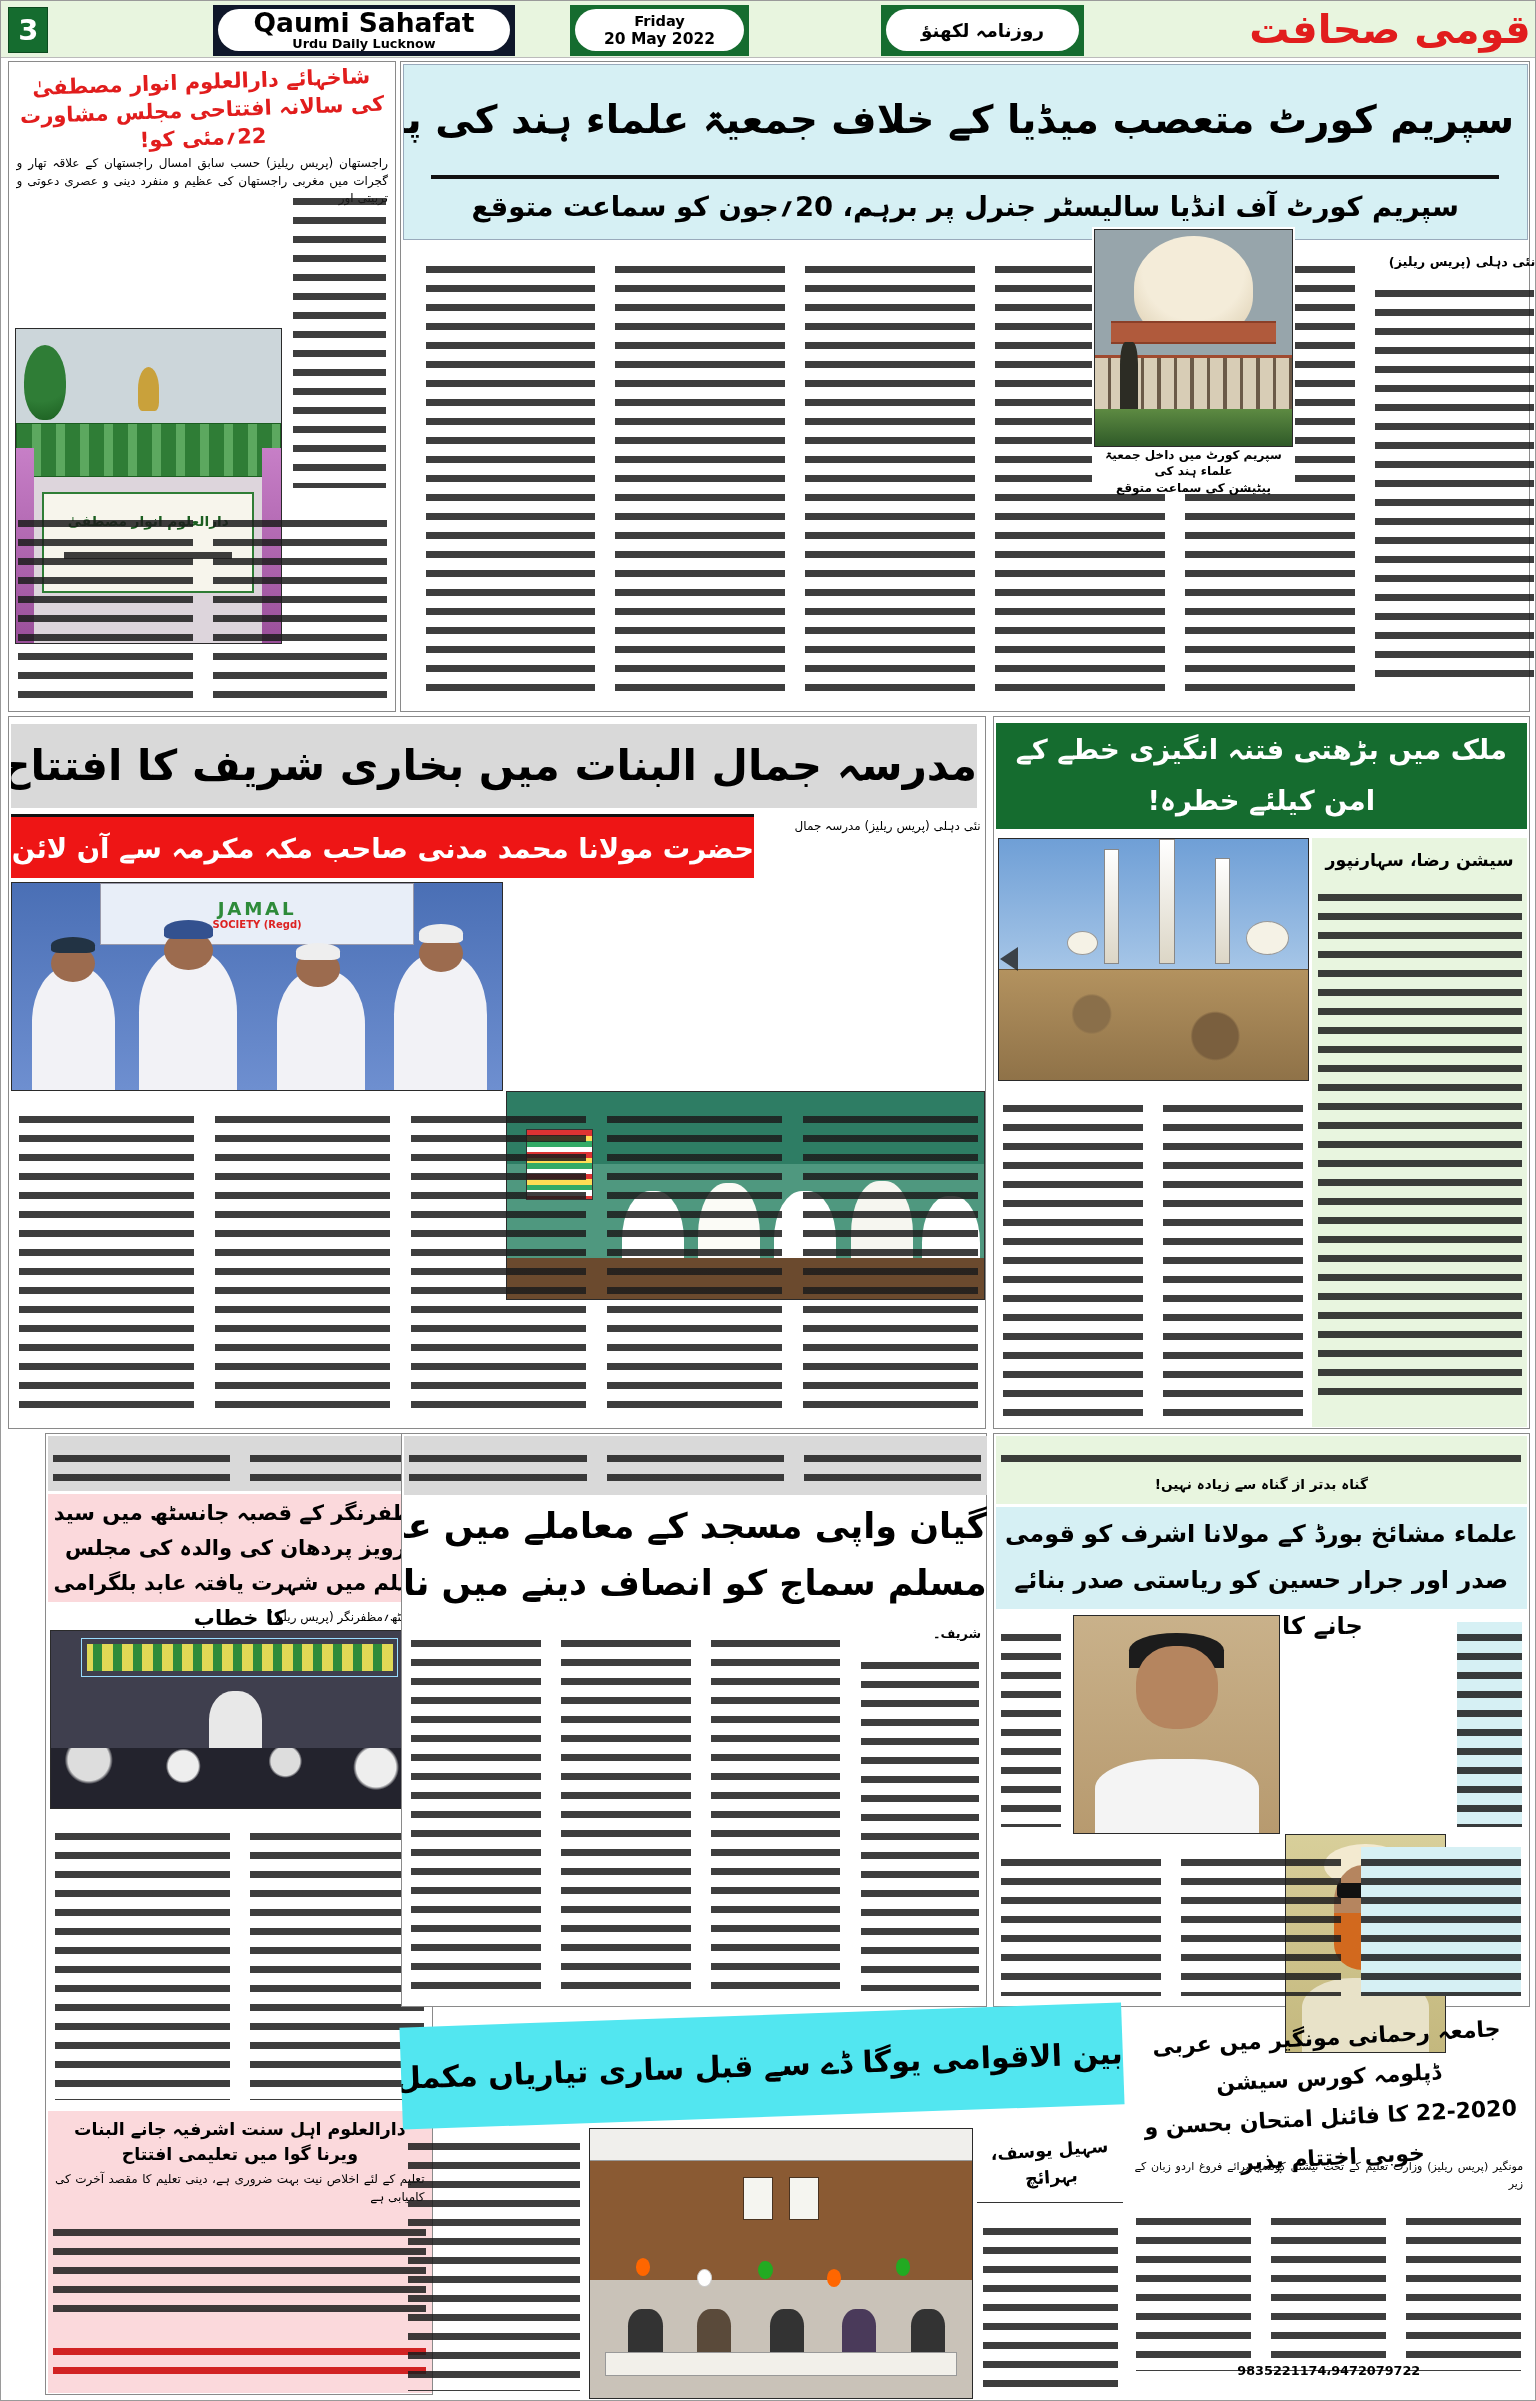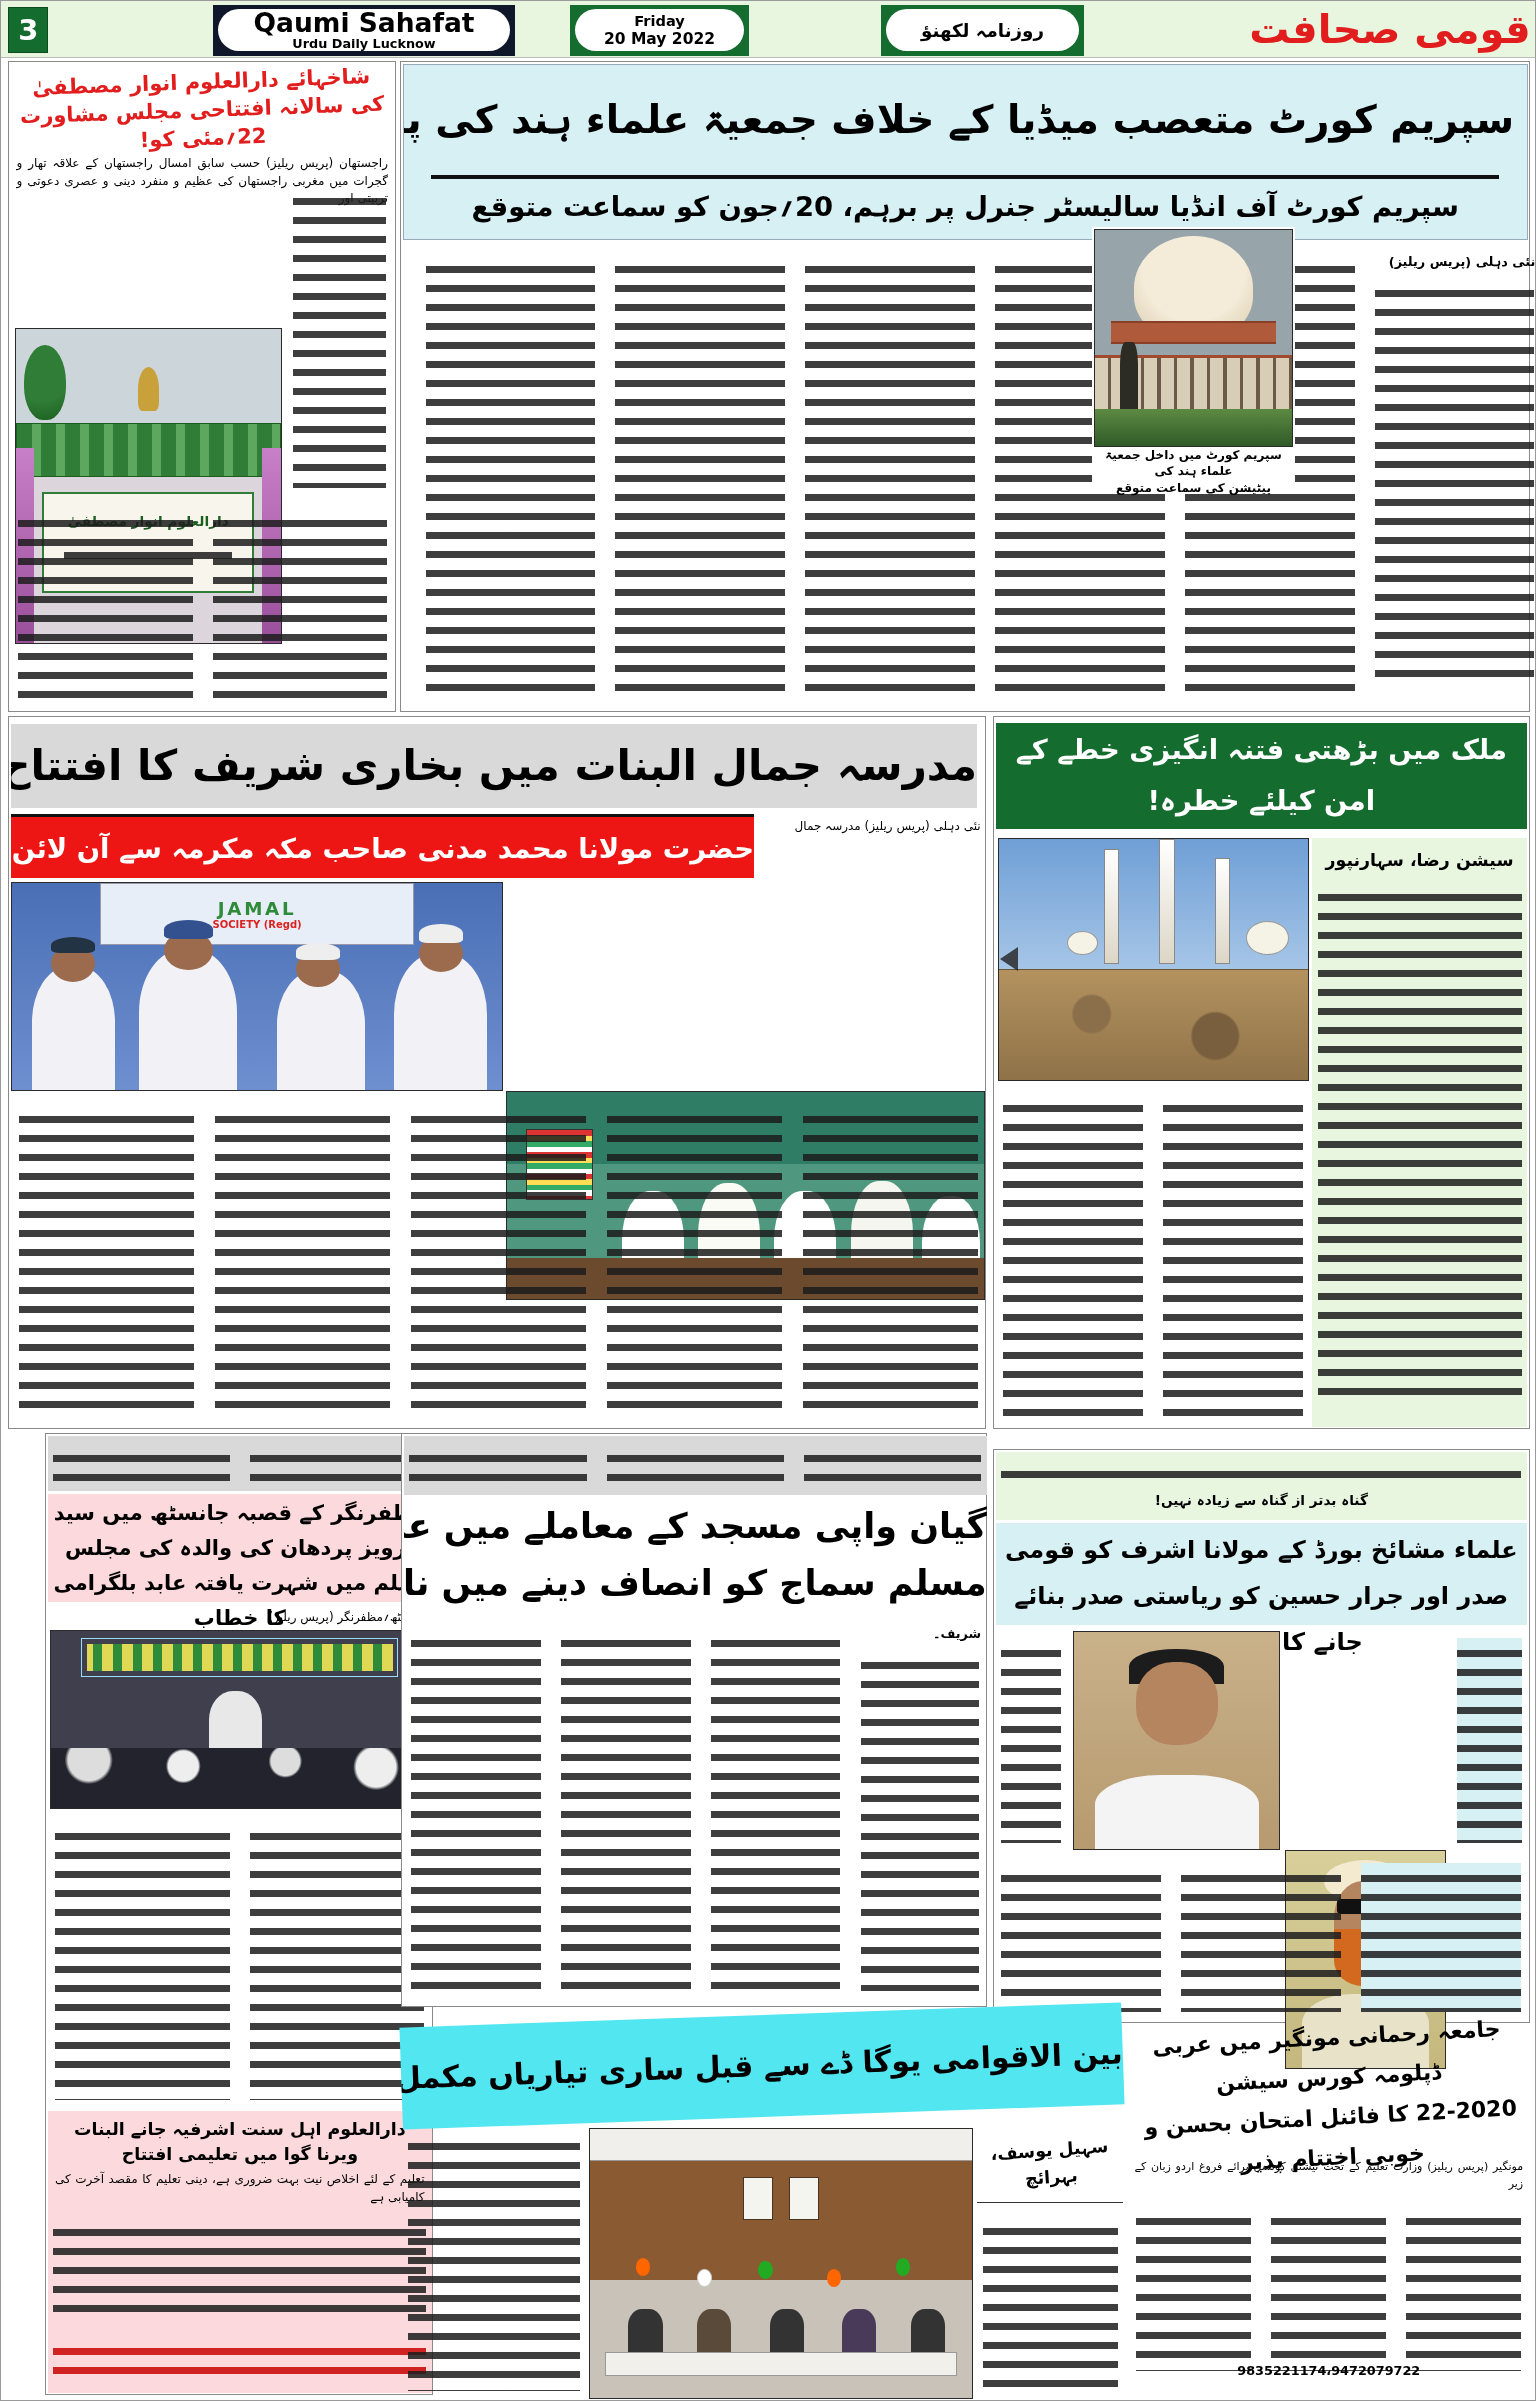--- a/index.html
+++ b/index.html
@@ -277,21 +277,21 @@
       <div class="col">
         <div class="urdu b" style="font-size:12.8px;line-height:18.3px;padding:3.7px 3.7px 0;">شریف۔</div>
         <div class="tl" style="height:355px;"></div>
       </div>
       <div class="col tl"></div>
       <div class="col tl"></div>
       <div class="col tl"></div>
     </div>
   </div>
 
-  <div class="abs blk" style="left:992px;top:1432px;width:537px;height:574px;margin-top:16px;">
+  <div class="abs blk" style="left:992px;top:1432px;width:537px;height:574px;">
     <div class="abs" style="left:1.8px;top:1.8px;width:531px;height:68px;background:#e8f5df;">
       <div class="tl" style="height:37px;"></div>
       <div class="urdu b ctr nowrap" style="font-size:13.7px;line-height:22px;">گناہ بدتر از گناہ سے زیادہ نہیں!</div>
     </div>
     <div class="abs urdu b ctr" style="left:1.8px;top:73px;width:531px;height:102px;background:#d6f0f4;font-size:24px;line-height:46px;padding:3.7px 7.3px;">علماء مشائخ بورڈ کے مولانا اشرف کو قومی صدر اور جرار حسین کو ریاستی صدر بنائے جانے کا خیر مقدم</div>
     <div class="abs tl" style="left:1.8px;top:181px;width:71px;height:219px;"></div>
     <div class="abs ph por1" style="left:79px;top:181px;width:207px;height:219px;">
       <div class="p-hair"></div>
       <div class="p-face"></div>
       <div class="p-shou"></div>

